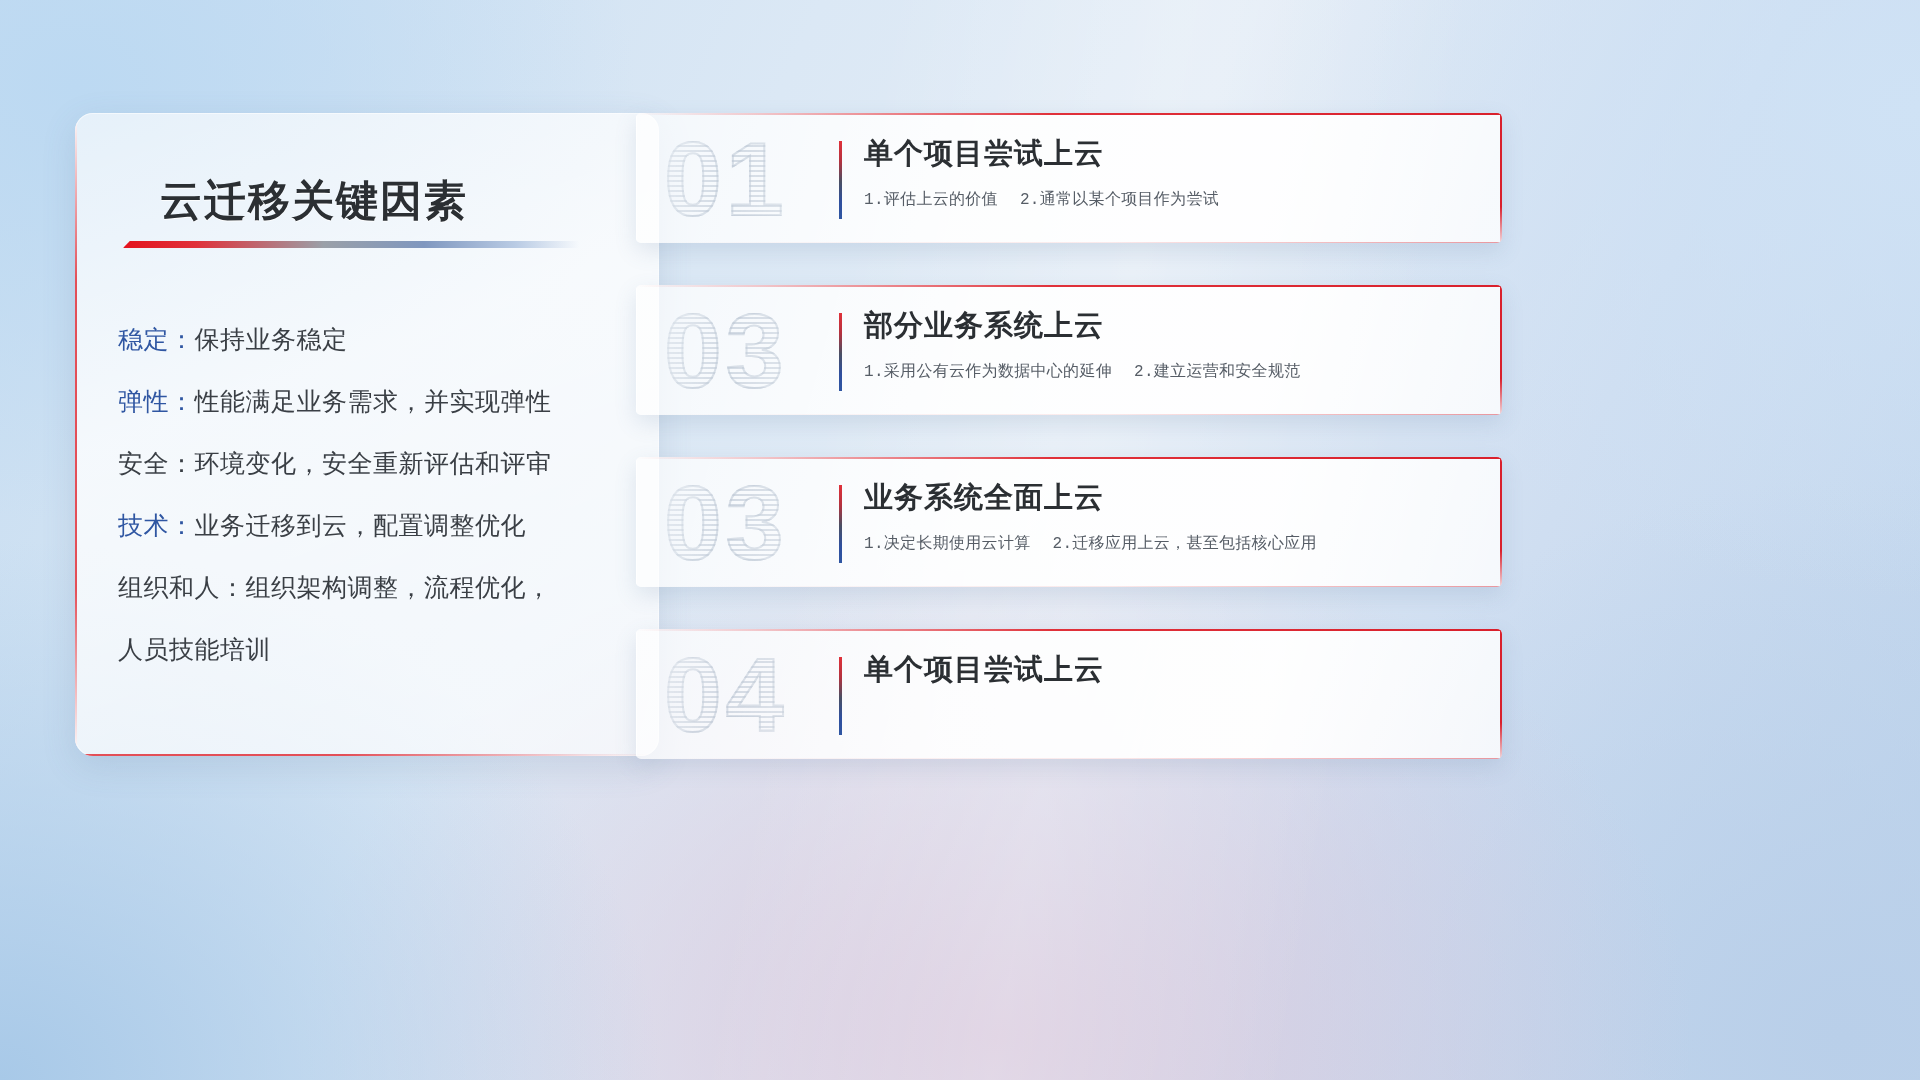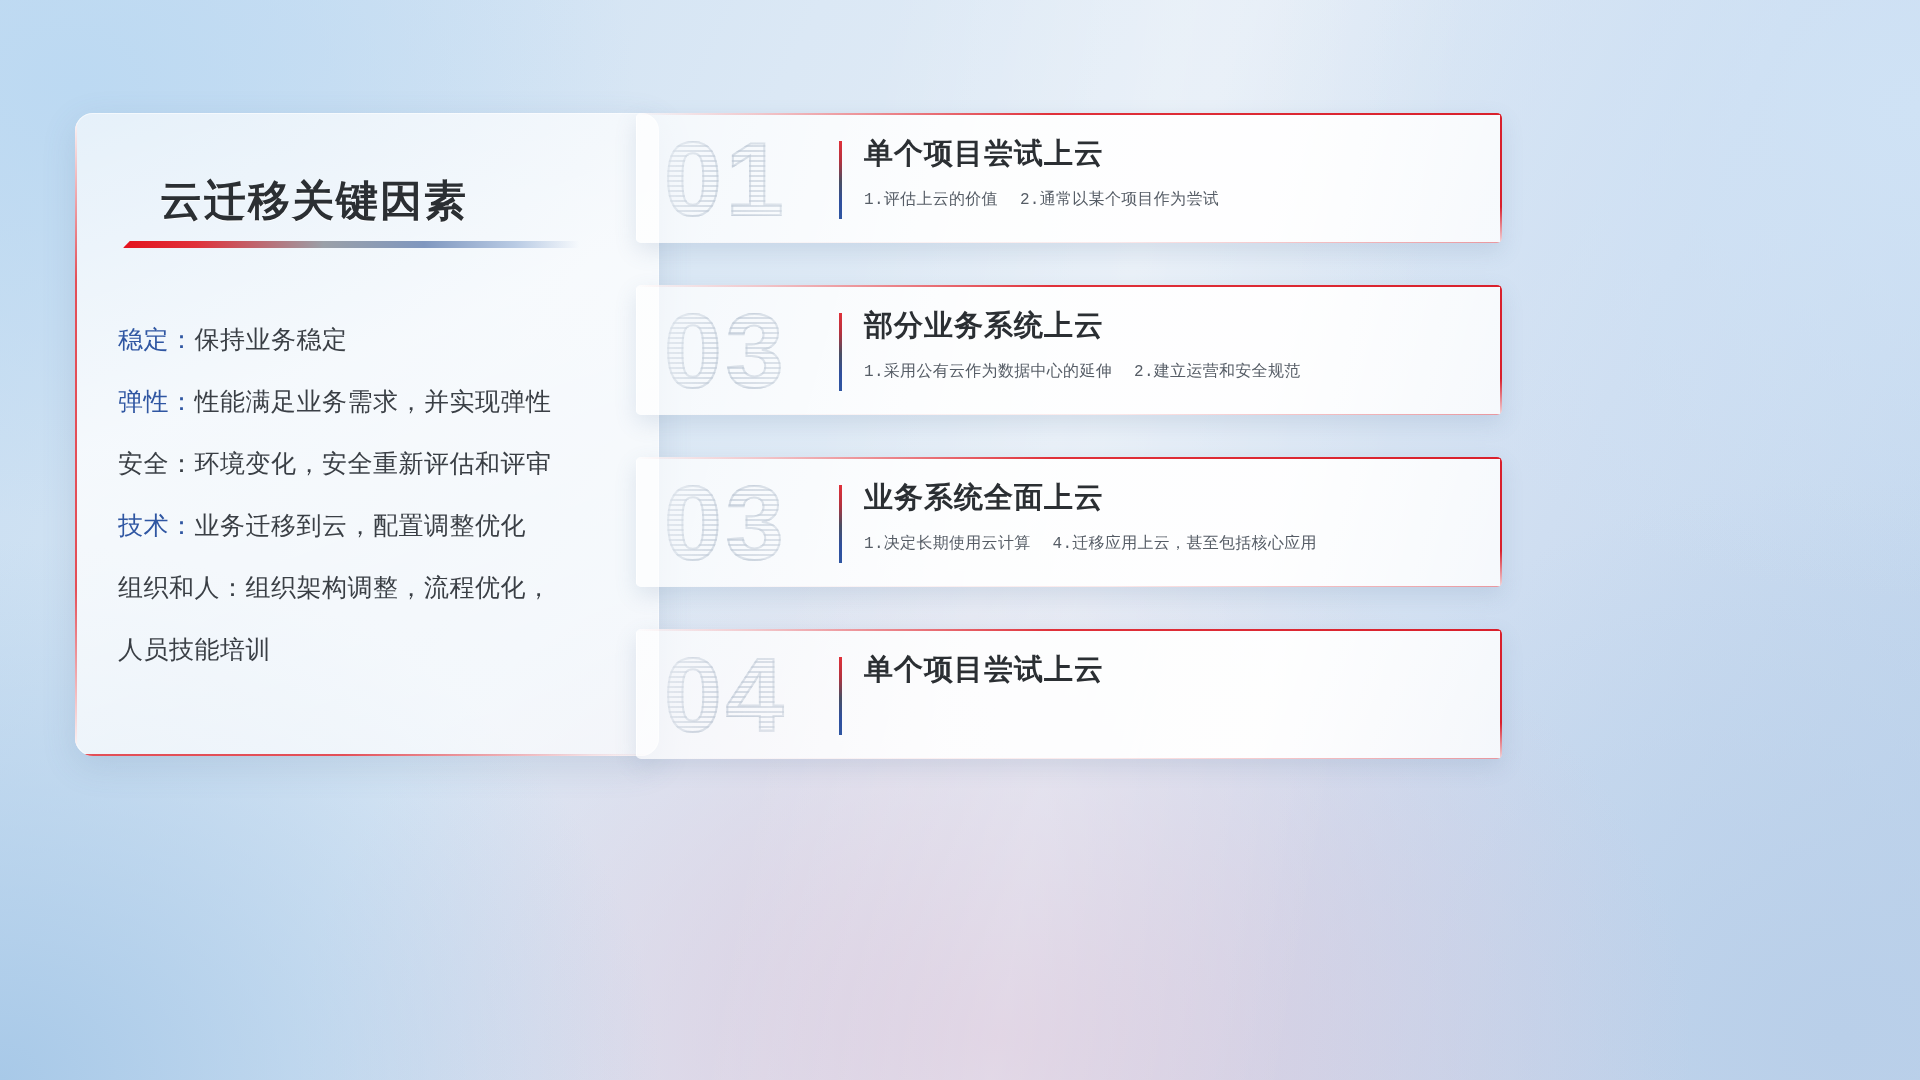--- a/index.html
+++ b/index.html
@@ -143,21 +143,21 @@
     </div>
     <div class="card">
       <div class="top-line"></div>
       <div class="right-line"></div>
       <div class="bottom-line"></div>
       <div class="left-glow"></div>
       <div class="card-num">03</div>
       <div class="card-divider"></div>
       <div class="card-text">
         <div class="card-title">业务系统全面上云</div>
-        <div class="card-desc"><span>1.决定长期使用云计算</span><span class="gap"></span><span>4.迁移应用上云，甚至包括核心应用</span></div>
+        <div class="card-desc"><span>1.决定长期使用云计算</span><span class="gap"></span><span>2.迁移应用上云，甚至包括核心应用</span></div>
       </div>
     </div>
     <div class="card">
       <div class="top-line"></div>
       <div class="right-line"></div>
       <div class="bottom-line"></div>
       <div class="left-glow"></div>
       <div class="card-num">04</div>
       <div class="card-divider"></div>
       <div class="card-text">

